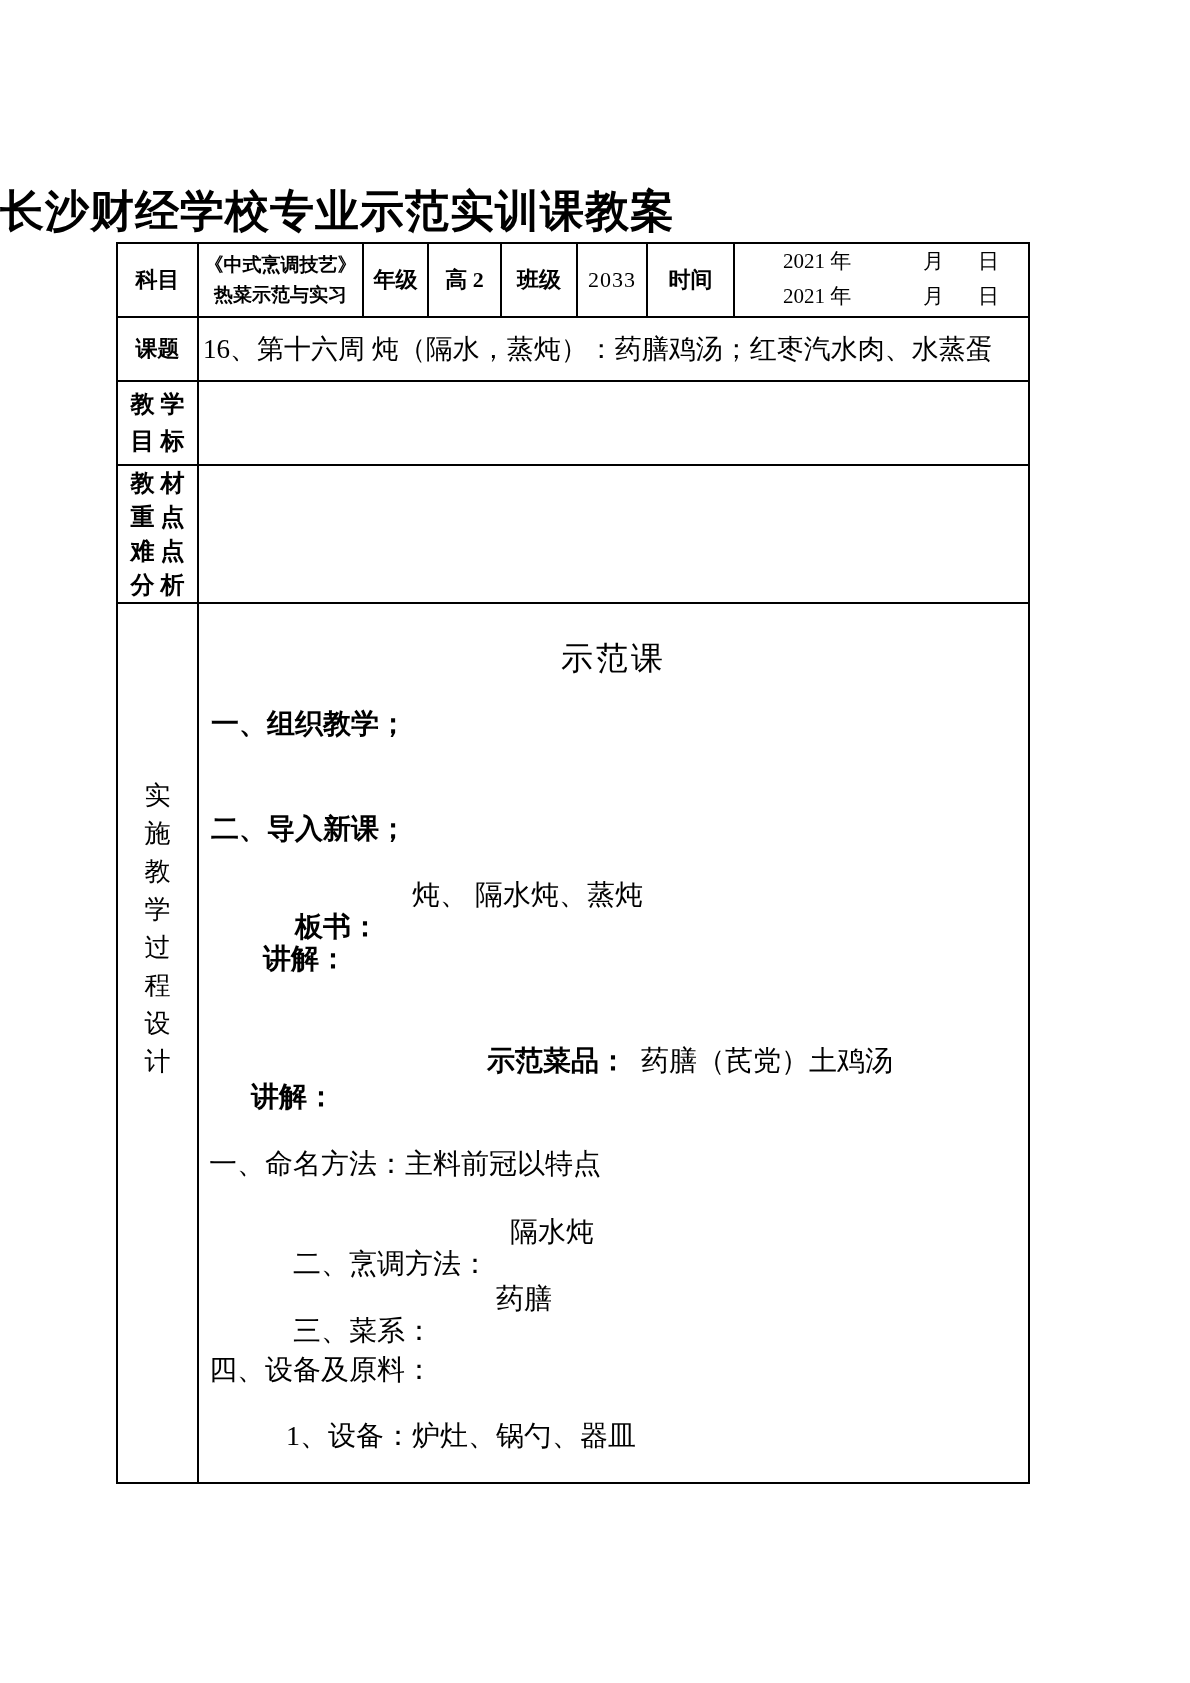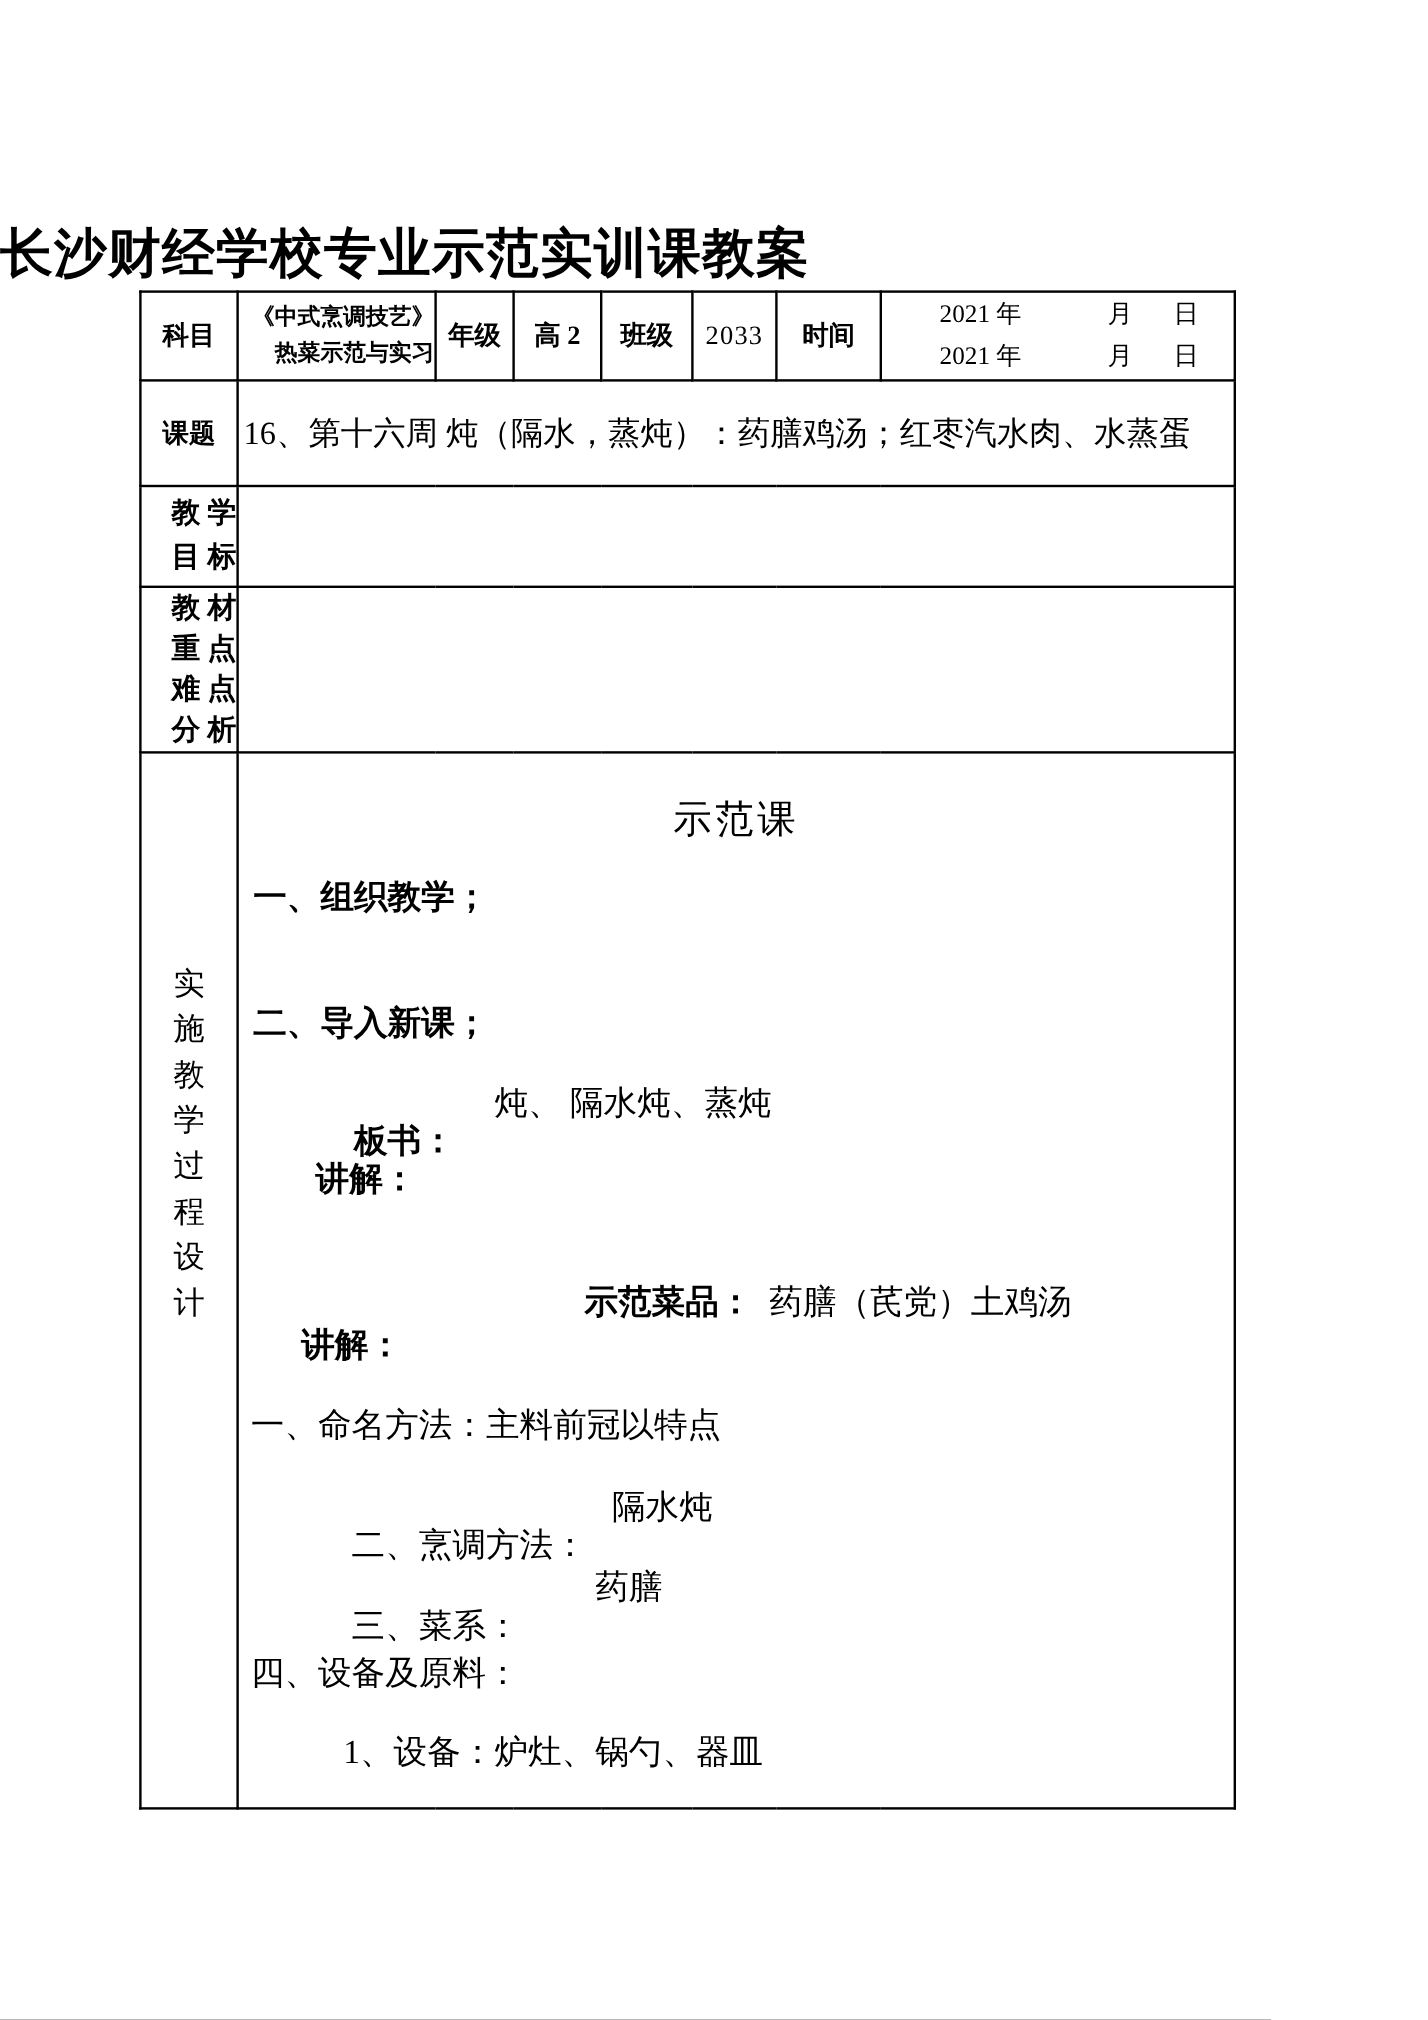--- a/index.html
+++ b/index.html
@@ -17,34 +17,34 @@
     font-size:44px; font-weight:bold; letter-spacing:1px;
     white-space:nowrap;
   }
   table.lesson {
     position:absolute; left:116px; top:242px;
     width:912px; table-layout:fixed;
     border-collapse:collapse;
   }
   td { border:2px solid #000; padding:0; vertical-align:middle; overflow:hidden; }
   .hdr { font-weight:bold; font-size:22px; text-align:center; }
-  .subject-val { font-weight:bold; font-size:19px; line-height:30px; text-align:right; }
+  .subject-val { font-weight:bold; font-size:19px; line-height:30px; text-align:center; }
   .grade-val { font-weight:bold; font-size:22px; text-align:center; }
   .class-val { font-size:22px; text-align:center; letter-spacing:1px;margin-top:41px; }
   .time-cell { position:relative; height:70px; font-size:21px;margin-left:28px; }
   .time-line { position:absolute; left:0; width:100%; height:32px; }
   .time-line.l1 { top:2px; }
   .time-line.l2 { top:37px; }
   .time-line span { position:absolute; white-space:pre; }
   .t-year { left:8px; }
   .t-month { left:148px; }
   .t-day { left:203px; }
   .t-period { left:264px; }
   .topic-val { font-size:27px; padding-left:4px; white-space:nowrap; }
-  .vstack { text-align:right; font-weight:bold; }
+  .vstack { text-align:center; font-weight:bold; }
   .vstack.obj { font-size:24px; line-height:37px; }
   .vstack.ana { font-size:24px; line-height:34px; }
   .proc-label-cell { vertical-align:top; }
   .vlabel {
     width:30px; margin:173px auto 0;
     font-size:26px; line-height:38px;
     text-align:center; word-break:break-all;
   }
   .proc-cell { vertical-align:top; }
   .pcontent { position:relative; width:100%; height:876px; font-size:28px; }
@@ -113,21 +113,21 @@
           <div class="time-line l2">
             <span class="t-year">2021 年</span>
             <span class="t-month">月</span>
             <span class="t-day">日</span>
             <span class="t-period">节</span>
           </div>
         </div>
       </td>
     </tr>
 
-    <tr style="height:88px">
+    <tr style="height:64px">
       <td class="hdr">课题</td>
       <td colspan="7" class="topic-val">16、第十六周 炖（隔水，蒸炖）：药膳鸡汤；红枣汽水肉、水蒸蛋</td>
     </tr>
 
     <tr style="height:84px">
       <td class="vstack obj">
         <div>教 学</div>
         <div>目 标</div>
       </td>
       <td colspan="7"></td>

